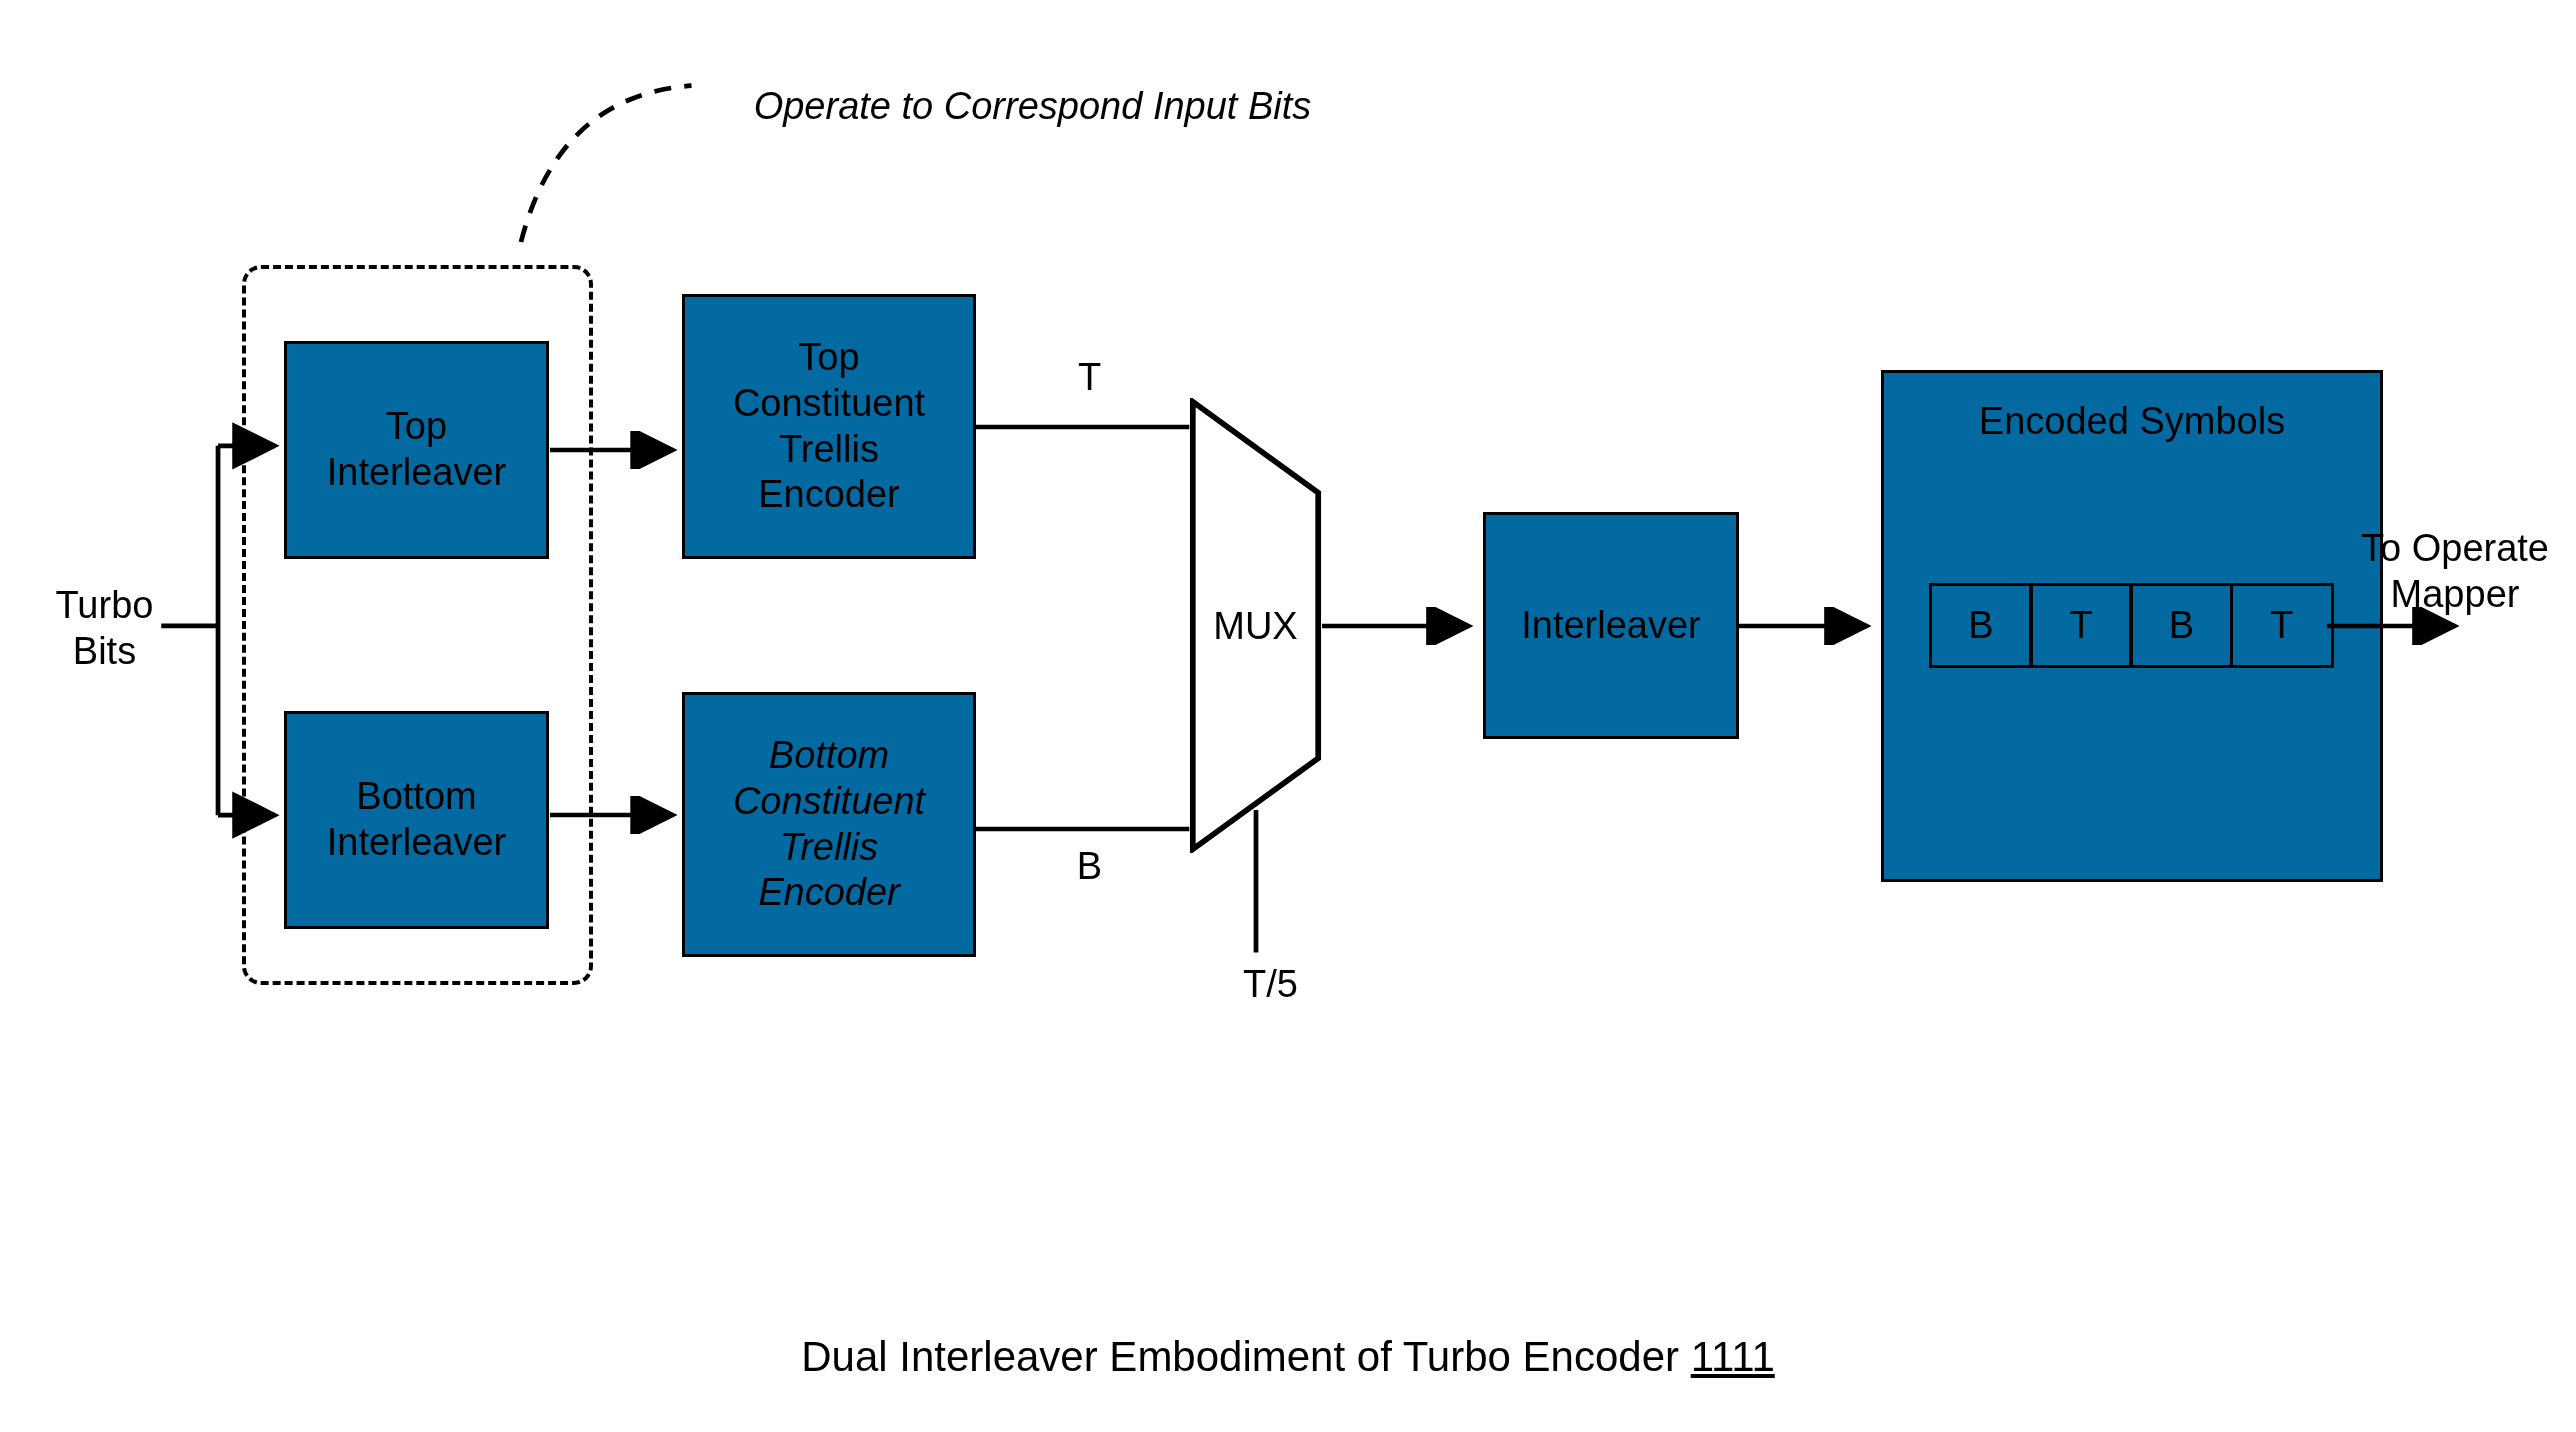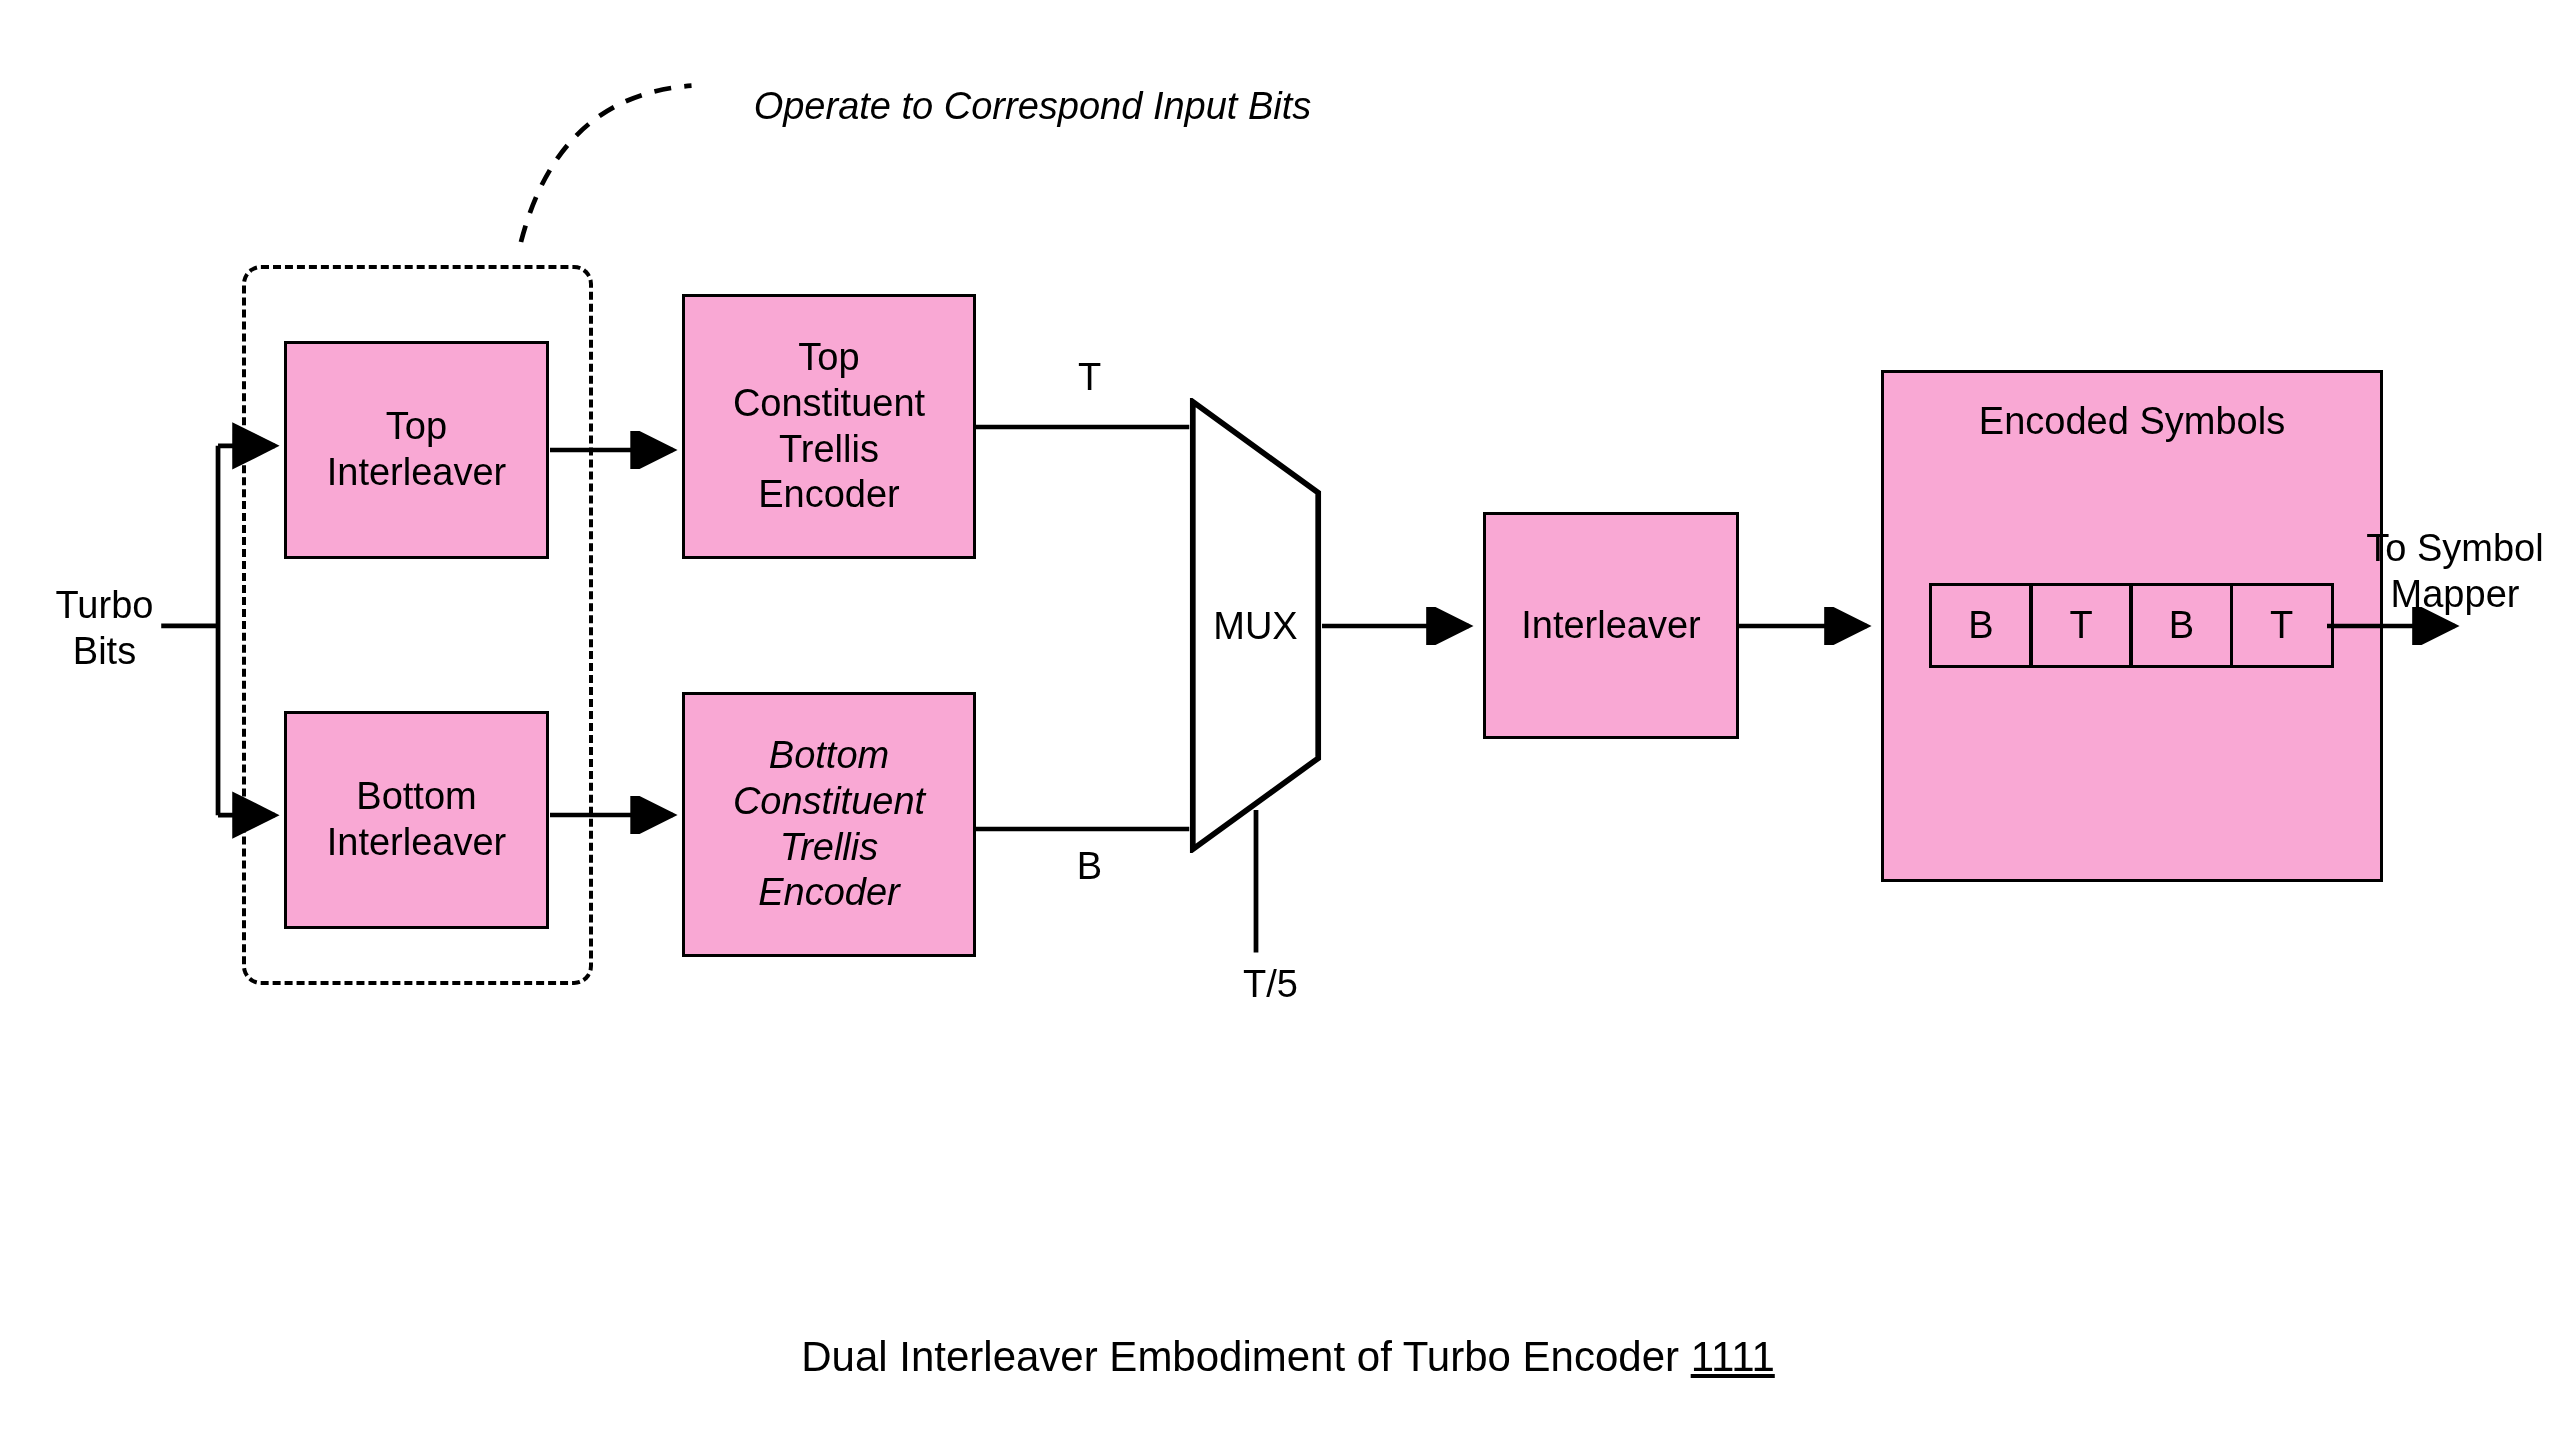--- a/index.html
+++ b/index.html
@@ -8,21 +8,21 @@
     padding: 0;
     background: #ffffff;
     font-family: Arial, Helvetica, sans-serif;
     width: 2576px;
     height: 1432px;
     position: relative;
   }
   .box {
     position: absolute;
     border: 3.8px solid #000;
-    background: #f9a8d4;
+    background: #0369a1;
     display: flex;
     align-items: center;
     justify-content: center;
     text-align: center;
     font-size: 38px;
     line-height: 1.2;
     padding: 9.5px;
   }
   .dashed-group {
     position: absolute;
@@ -221,20 +221,20 @@
 <svg class="arrow-svg" style="left:2327px; top:607px; width:142px; height:38px;" viewBox="0 0 150 40" width="142" height="38">
   <defs>
     <marker id="ah6" markerWidth="12" markerHeight="12" refX="9" refY="5" orient="auto">
       <path d="M0,0 L10,5 L0,10 z" fill="#000"></path>
     </marker>
   </defs>
   <line x1="0" y1="20" x2="135" y2="20" stroke="#000" stroke-width="5" marker-end="url(#ah6)"></line>
 </svg>
 
 <div class="label" style="left:2346px; top:526px; width:218px;">
-  <span>To Symbol</span><br>
+  <span>To Operate</span><br>
   <span>Mapper</span>
 </div>
 
 <div class="label" style="left:0px; top:1332px; width:2576px; text-align:center; font-size:42px;">
   <span>Dual Interleaver Embodiment of Turbo Encoder </span><span class="underline">1111</span>
 </div>
 
 
 </body></html>

